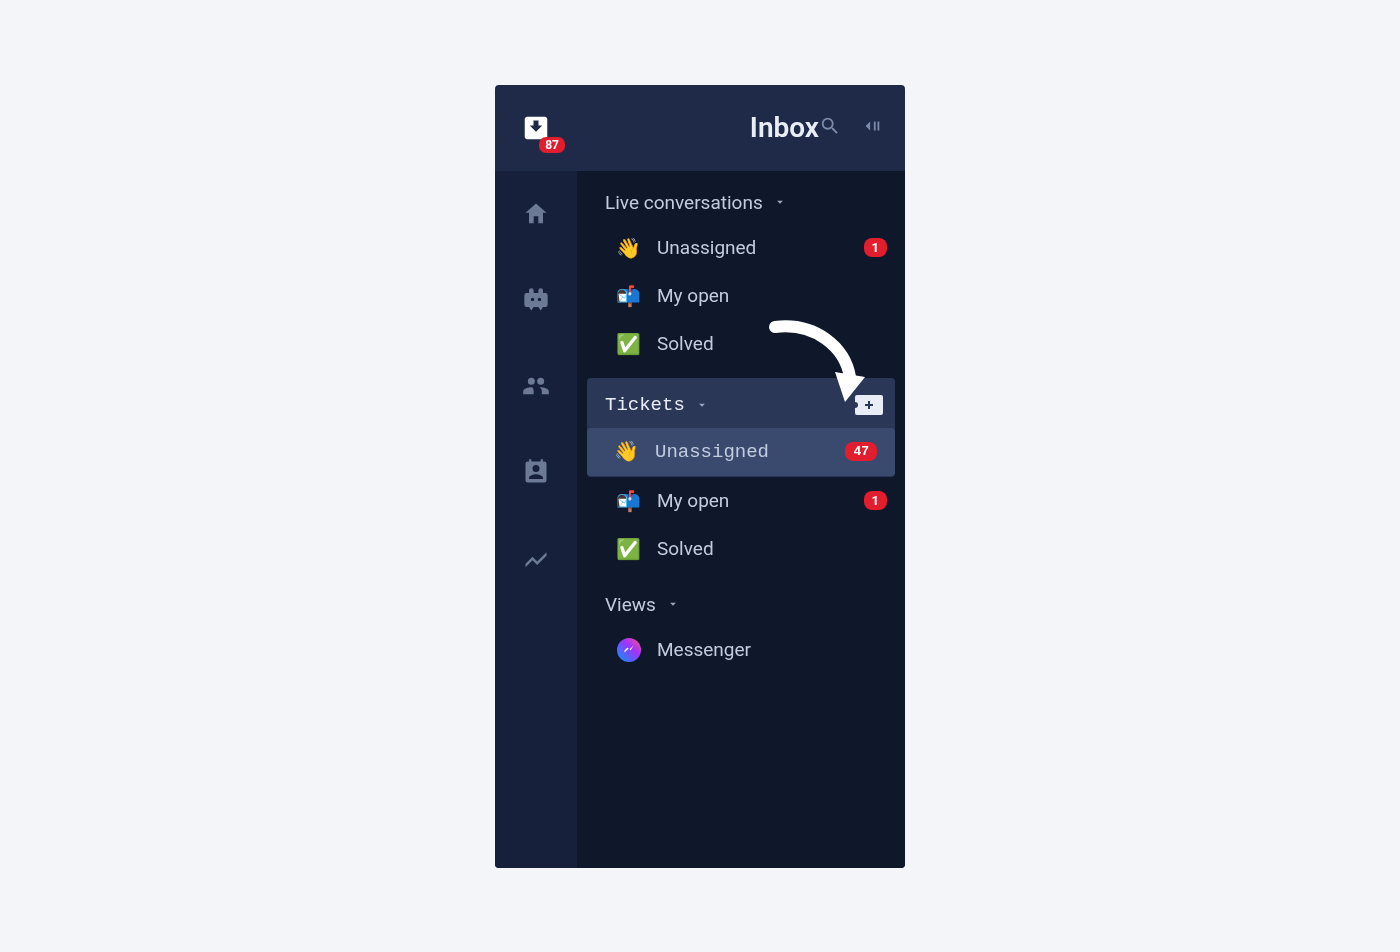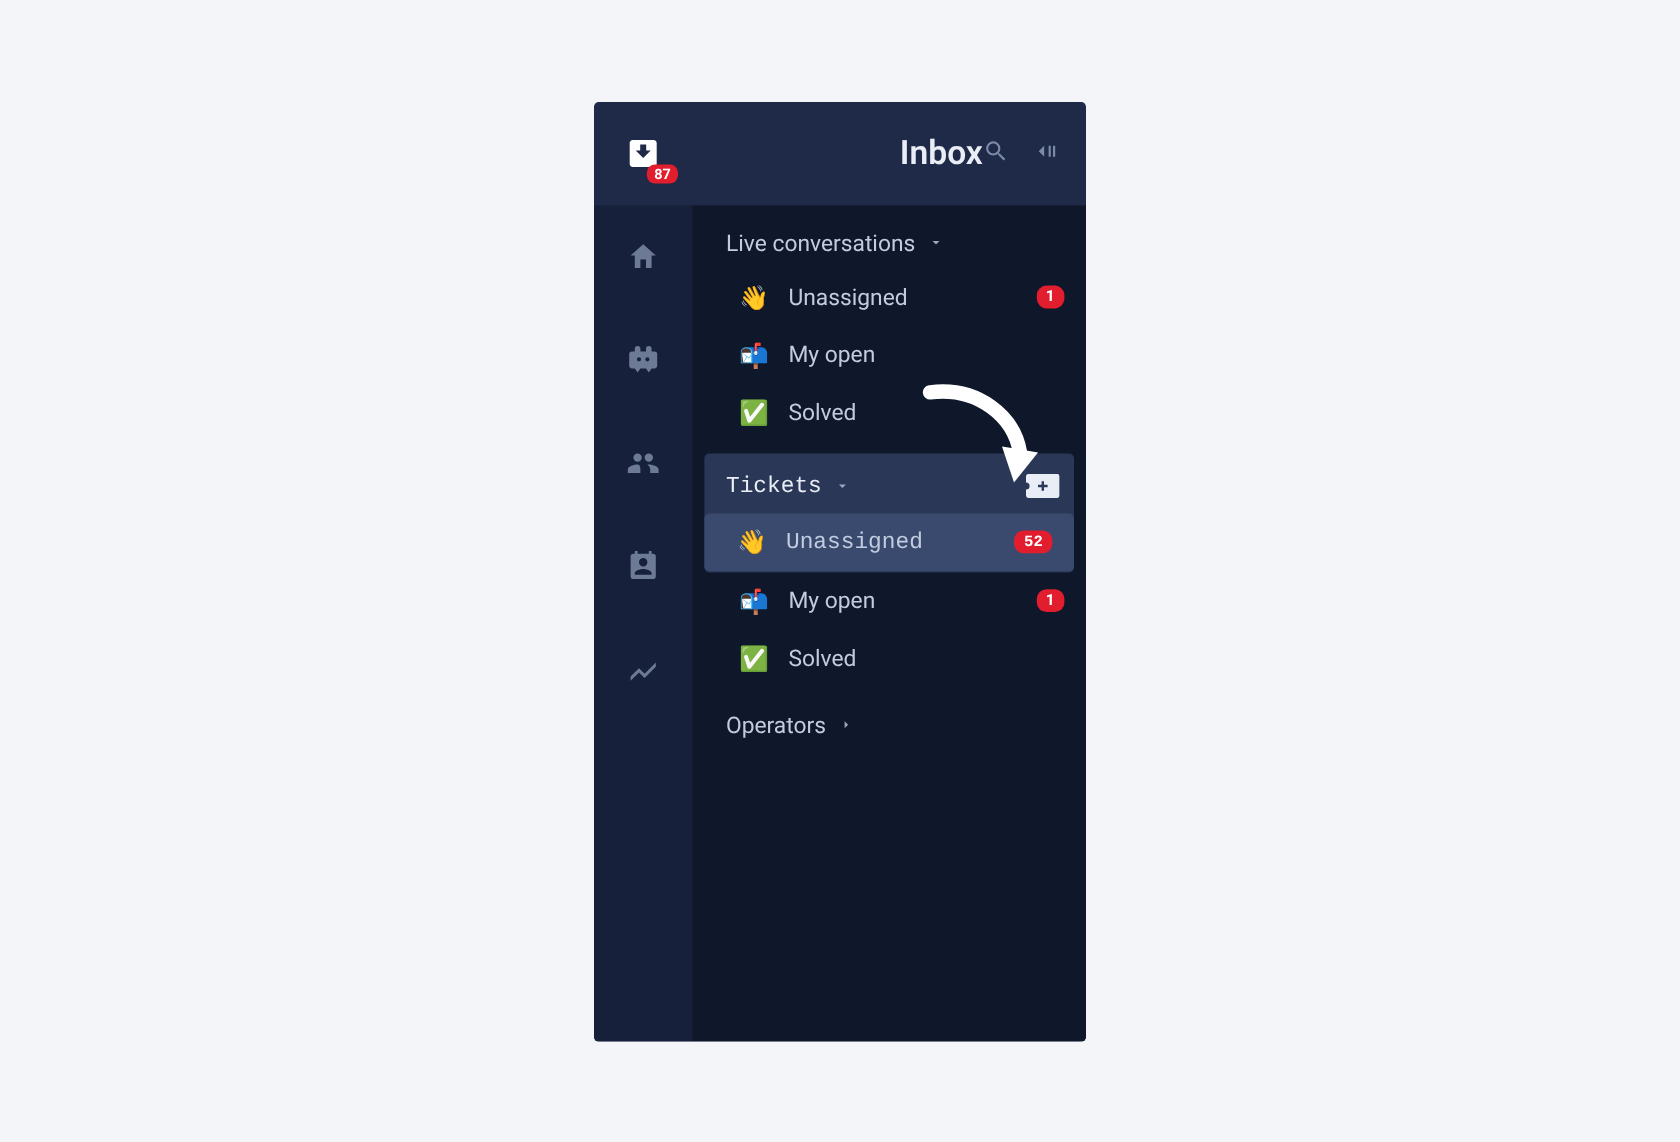--- a/index.html
+++ b/index.html
@@ -272,42 +272,50 @@
           <span class="spacer"></span>
           <span class="add-ticket">
             <svg viewBox="0 0 28 20">
                 <path d="M26 0H2a2 2 0 00-2 2v5a3 3 0 010 6v5a2 2 0 002 2h24a2 2 0 002-2V2a2 2 0 00-2-2zM15 14h-2v-3h-3V9h3V6h2v3h3v2h-3v3z"></path>
               </svg>
           </span>
         </div>
         <div class="item active">
           <span class="emoji">👋</span>
           <span class="label">Unassigned</span>
-          <span class="badge">52</span>
+          <span class="badge">47</span>
         </div>
       </div>
       <div class="item">
         <span class="emoji">📬</span>
         <span class="label">My open</span>
         <span class="badge">1</span>
       </div>
       <div class="item">
         <span class="emoji">✅</span>
         <span class="label">Solved</span>
       </div>
 
-
       <div class="section-head">
-        <span>Operators</span>
+        <span>Views</span>
         <span class="chev">
             <svg viewBox="0 0 24 24">
-              <path d="M10 7l5 5-5 5z"></path>
+              <path d="M7 10l5 5 5-5z"></path>
             </svg>
           </span>
       </div>
+      <div class="item">
+        <span class="ms-icon">
+          <svg viewBox="0 0 24 24">
+              <path d="M3 13l6-6 4 4 8-8-6 10-4-4-8 8z"></path>
+            </svg>
+        </span>
+        <span class="label">Messenger</span>
+      </div>
+
 
     </div>
   </div>
 
   <div class="arrow-overlay">
     <svg viewBox="0 0 110 90">
       <path d="M10 10 C 50 5, 80 30, 85 60" stroke="#fff" stroke-width="12" fill="none" stroke-linecap="round"></path>
       <polygon points="70,55 100,60 80,85" fill="#fff"></polygon>
     </svg>
   </div>

